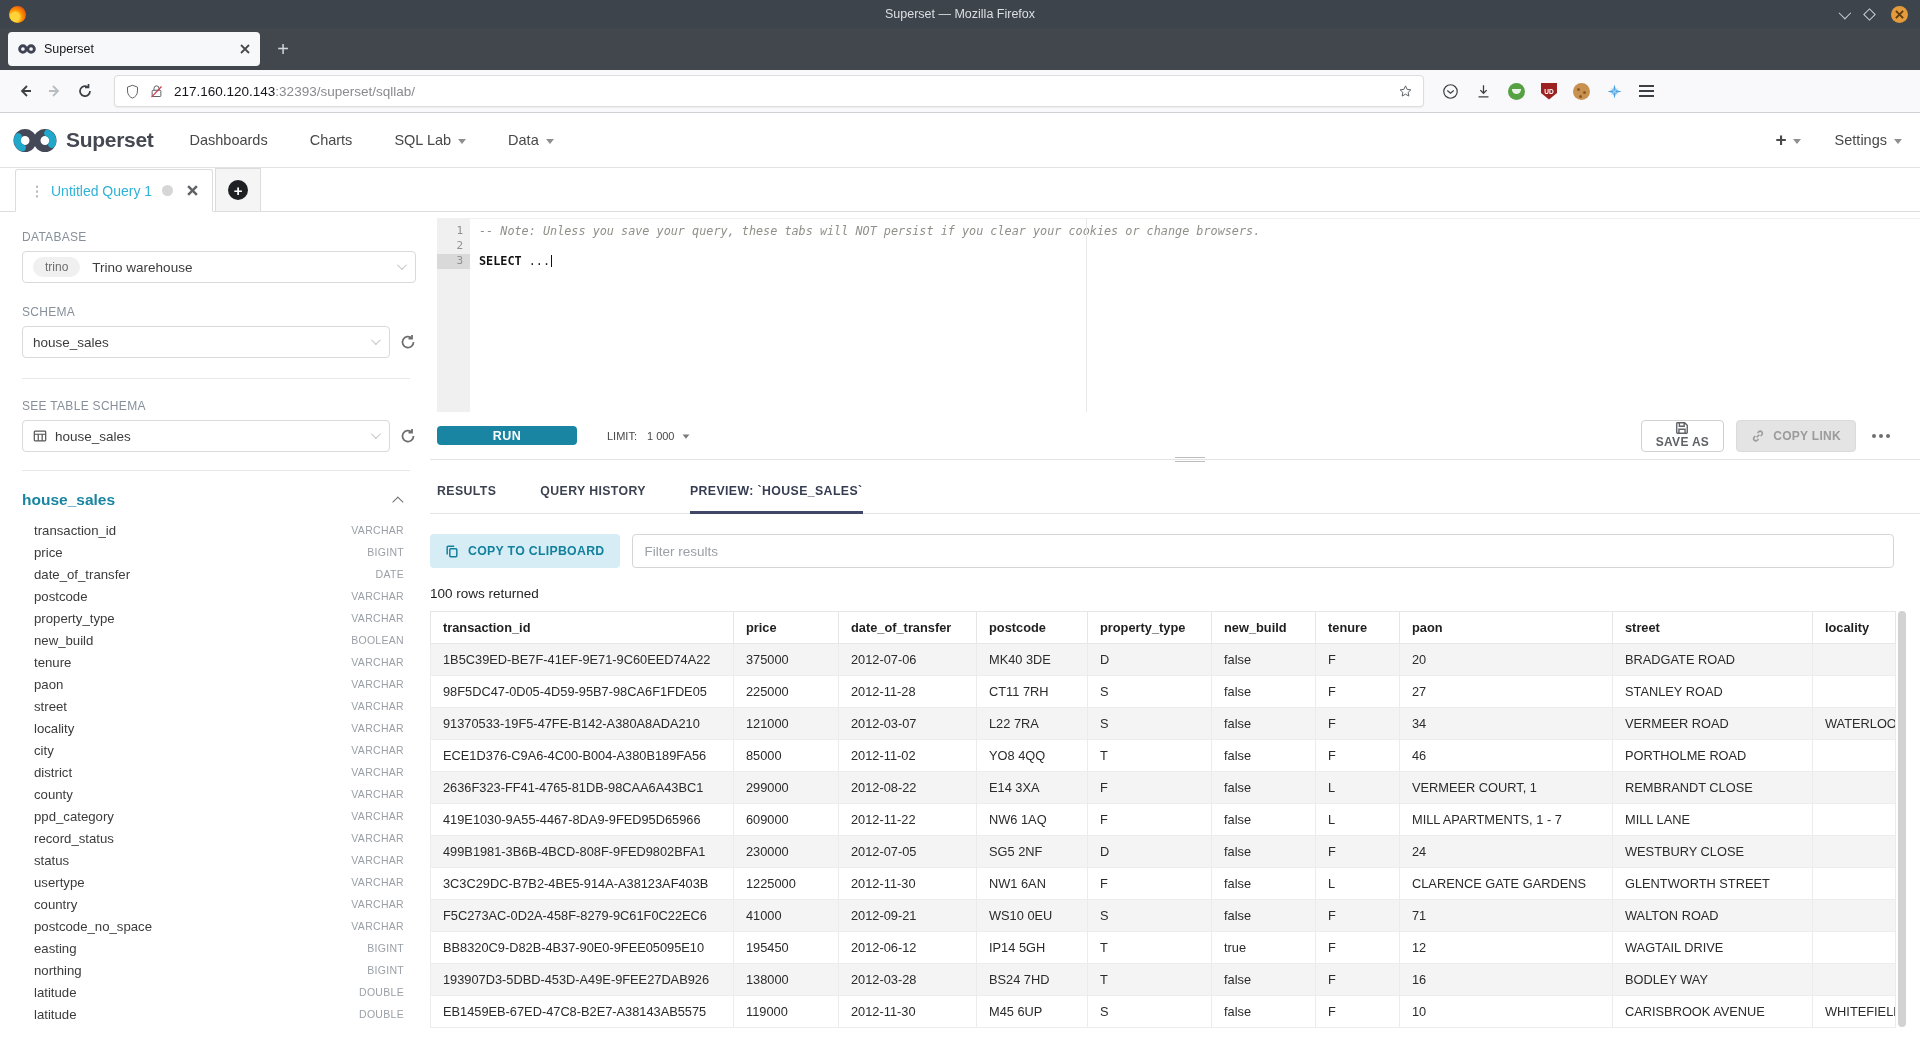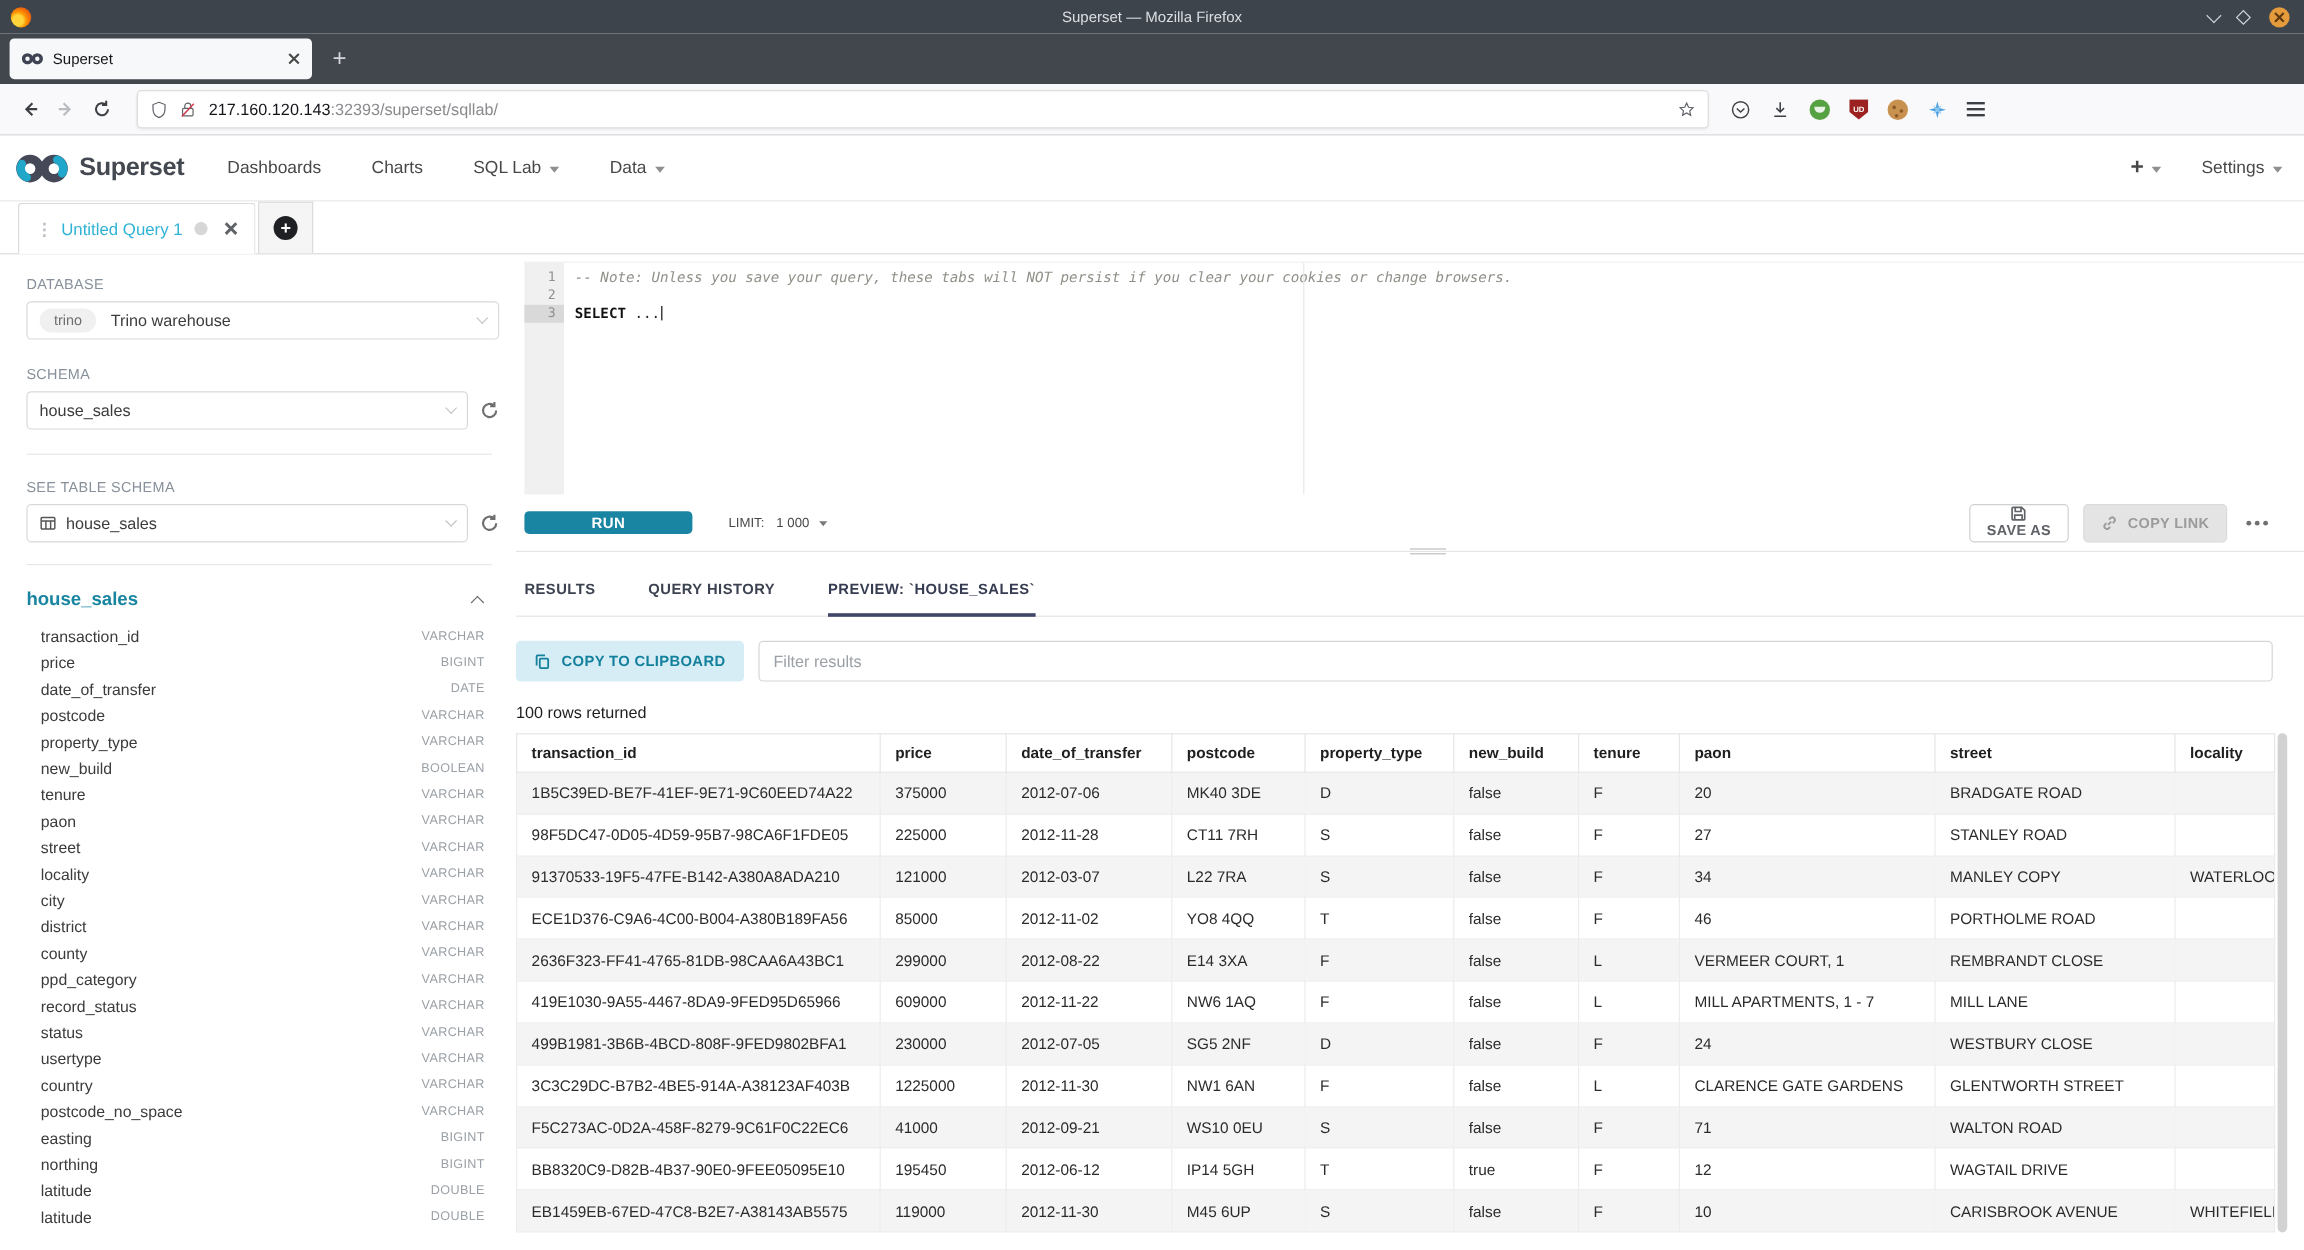--- a/index.html
+++ b/index.html
@@ -557,21 +557,21 @@
             </tr>
             <tr>
               <td>91370533-19F5-47FE-B142-A380A8ADA210</td>
               <td>121000</td>
               <td>2012-03-07</td>
               <td>L22 7RA</td>
               <td>S</td>
               <td>false</td>
               <td>F</td>
               <td>34</td>
-              <td>MANLEY COPY</td>
+              <td>VERMEER ROAD</td>
               <td>WATERLOO</td>
             </tr>
             <tr>
               <td>ECE1D376-C9A6-4C00-B004-A380B189FA56</td>
               <td>85000</td>
               <td>2012-11-02</td>
               <td>YO8 4QQ</td>
               <td>T</td>
               <td>false</td>
               <td>F</td>
@@ -645,20 +645,32 @@
               <td>2012-06-12</td>
               <td>IP14 5GH</td>
               <td>T</td>
               <td>true</td>
               <td>F</td>
               <td>12</td>
               <td>WAGTAIL DRIVE</td>
               <td></td>
             </tr>
             <tr>
+              <td>193907D3-5DBD-453D-A49E-9FEE27DAB926</td>
+              <td>138000</td>
+              <td>2012-03-28</td>
+              <td>BS24 7HD</td>
+              <td>T</td>
+              <td>false</td>
+              <td>F</td>
+              <td>16</td>
+              <td>BODLEY WAY</td>
+              <td></td>
+            </tr>
+            <tr>
               <td>EB1459EB-67ED-47C8-B2E7-A38143AB5575</td>
               <td>119000</td>
               <td>2012-11-30</td>
               <td>M45 6UP</td>
               <td>S</td>
               <td>false</td>
               <td>F</td>
               <td>10</td>
               <td>CARISBROOK AVENUE</td>
               <td>WHITEFIELD</td>

